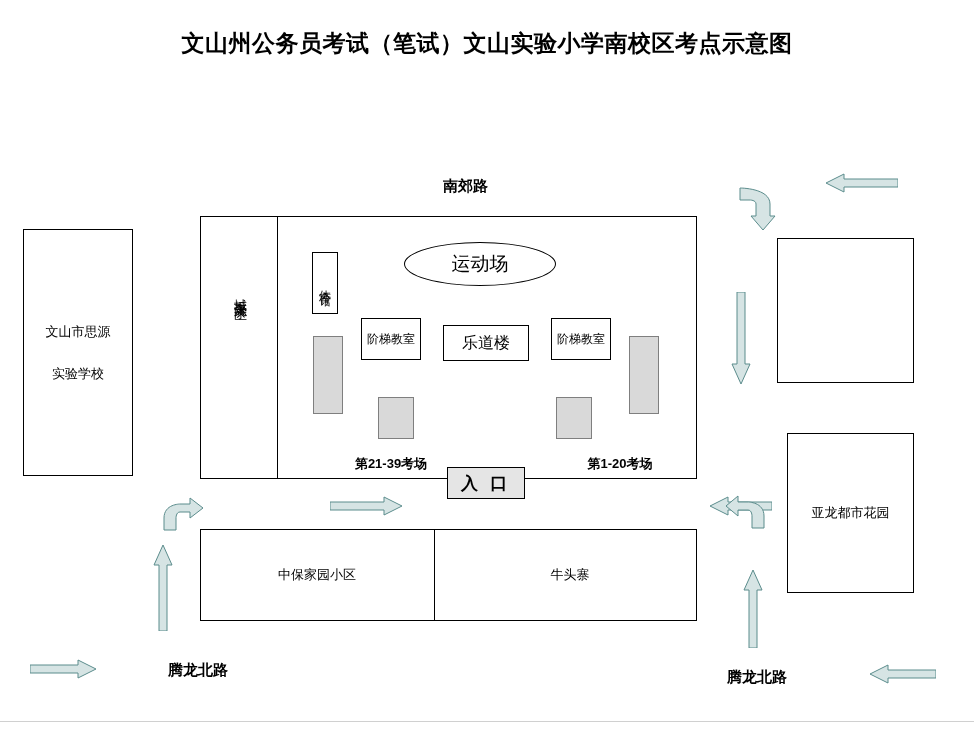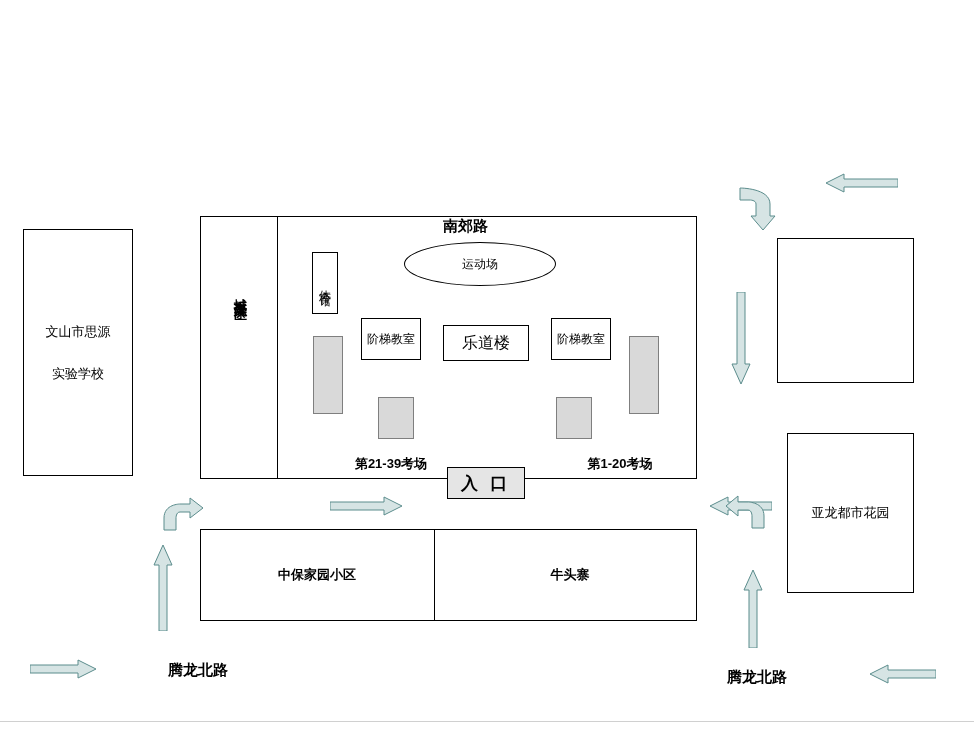--- a/index.html
+++ b/index.html
@@ -50,40 +50,39 @@
     box-sizing: border-box;
     border: 1px solid #7f7f7f;
     background: #d9d9d9;
   }
   .label {
     position: absolute;
     font-size: 13px;
     color: #000;
     text-align: center;
     line-height: 1.4;
-    font-weight: bold;
   }
   .label-b {
     font-weight: bold;
   }
   .vert {
     writing-mode: vertical-rl;
     text-orientation: upright;
     letter-spacing: 2px;
   }
   .ellipse {
     position: absolute;
     box-sizing: border-box;
     border: 1px solid #000;
     border-radius: 50%;
     background: #fff;
     display: flex;
     align-items: center;
     justify-content: center;
-    font-size: 12px;
+    font-size: 19px;
   }
   .vline {
     position: absolute;
     background: #000;
     width: 1px;
   }
   .arrow {
     position: absolute;
   }
   .entrance {
@@ -113,23 +112,24 @@
     font-size: 15px;
     font-family: "Liberation Serif","DejaVu Serif",serif;
     color: #000;
   }
 </style>
 </head>
 <body>
 
 <div id="page">
 
-
-
-  <div class="road-name" style="left:443px; top:177px;margin-top:40px;">南郊路</div>
+  <div class="title">文山州公务员考试（笔试）文山实验小学南校区考点示意图</div>
+
+
+  <div class="road-name" style="left:443px; top:177px;">南郊路</div>
 
   <div class="box" style="left:23px; top:229px; width:110px; height:247px; flex-direction:column;">
     <span style="margin-bottom:22px;">文山市思源</span>
     <span>实验学校</span>
   </div>
 
   <div class="box" style="left:777px; top:238px; width:137px; height:145px;"></div>
 
   <div class="box" style="left:787px; top:433px; width:127px; height:160px;">
     <span>亚龙都市花园</span>

